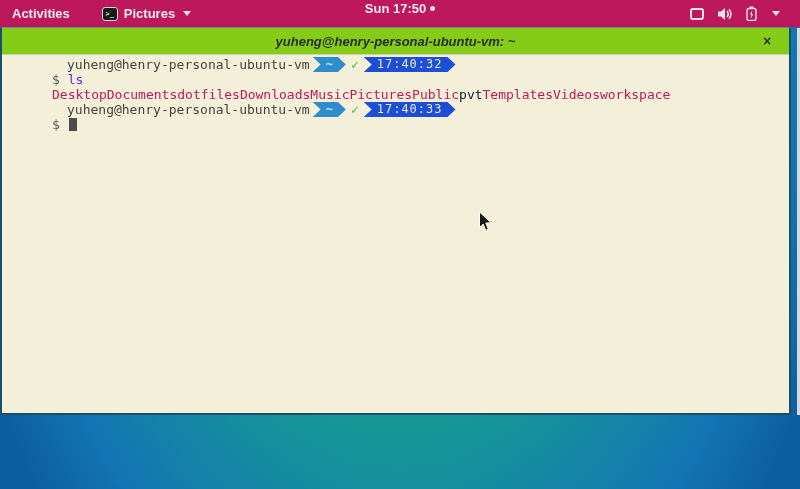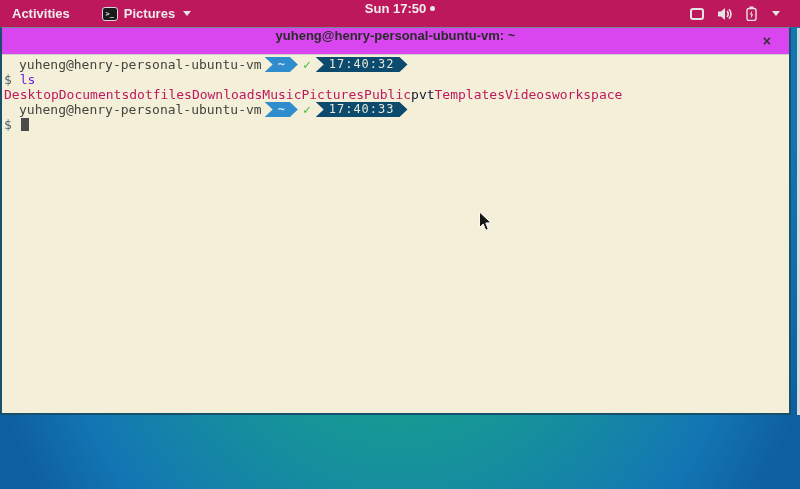--- a/index.html
+++ b/index.html
@@ -41,42 +41,42 @@
     position:absolute; right:0; top:28px; width:3px; height:387px; background:#d9d9d9;
   }
 
   
   .window {
     position:absolute; left:0; top:27px; width:791px; height:388px;
     border:2px solid #17506b; border-top:1px solid #6d8796;
     background:#f4efd9; z-index:10; display:flex; flex-direction:column;
   }
   .titlebar {
-    height:27px; background:#d946ef; border-bottom:1px solid #cfcdc6;
-    display:flex; align-items:flex-start; justify-content:center; position:relative;
-    font-size:13px; font-weight:700; color:#2b2b2b;
+    height:27px; background:#84cc16; border-bottom:1px solid #cfcdc6;
+    display:flex; align-items:center; justify-content:center; position:relative;
+    font-size:13px; font-weight:700; color:#2b2b2b;font-style:italic;
   }
   .close-btn {
     position:absolute; right:14px; top:0; height:100%; display:flex; align-items:center;
     font-size:14px; font-weight:700; color:#333; cursor:default; padding:0 4px;
   }
   .term-body {
     flex:1; background:#f4efd9; font-family:"DejaVu Sans Mono", monospace;
-    font-size:13px; line-height:15px; padding:2px 0 12px 2px; white-space:pre; color:#45453e;
+    font-size:13px; line-height:15px; padding:2px 0 12px 2px; white-space:pre; color:#45453e;margin-left:48px;
   }
   .tline { height:15px; display:flex; align-items:center; }
   .tline.prompt { padding-left:15px; }
   .puser { color:#45453e; }
   .pseg {
     display:inline-flex; align-items:center; height:15px; padding:0 13px; margin:0 3px;
     clip-path:polygon(0 0, calc(100% - 8px) 0, 100% 50%, calc(100% - 8px) 100%, 0 100%, 8px 50%);
     font-size:12px;
   }
   .pseg.blue { background:#2f8ccd; color:#d8ecfa; font-weight:700; }
-  .pseg.dark { background:#0c4a6e; color:#e8e8d8; letter-spacing:1px; }
+  .pseg.dark { background:#1d4ed8; color:#e8e8d8; letter-spacing:1px; }
   .pcheck { color:#3cc43c; font-weight:700; margin:0 2px; }
   .dollar { color:#4e6468; }
   .cmd { color:#6d28d9; }
   .dirname { color:#be185d; }
   .execname { color:#0f172a; }
   .block-cursor { display:inline-block; width:8px; height:13px; background:#4b4b4b; margin-left:1px; }
 
   
   .mouse { position:absolute; left:478px; top:211px; z-index:50; pointer-events:none; }
 </style>

